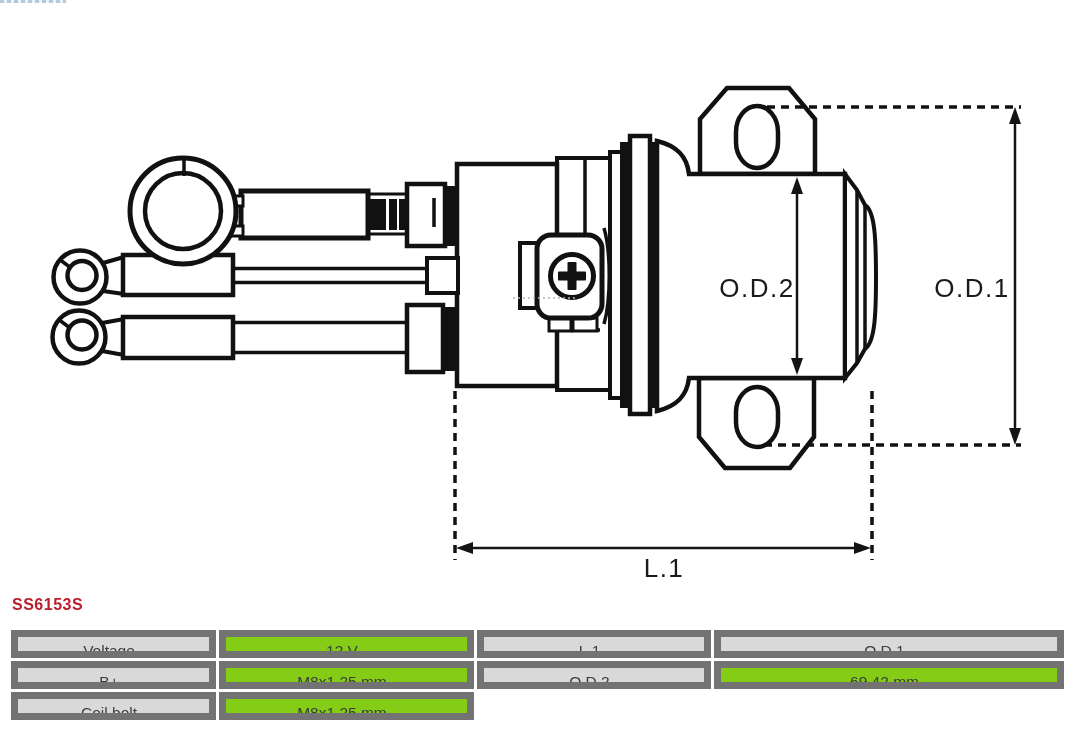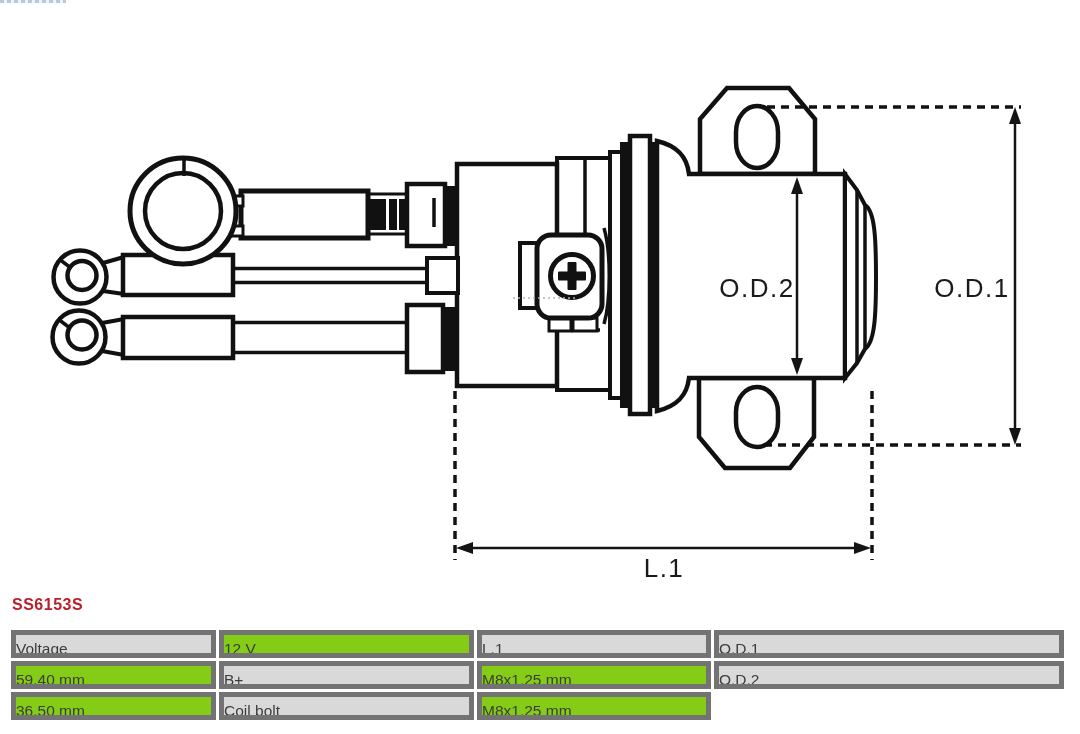--- a/index.html
+++ b/index.html
@@ -6,21 +6,21 @@
     font-family:"Liberation Sans",sans-serif;}
   .stage{position:relative;width:1080px;height:734px;background:#fff;}
   .logo-sliver{position:absolute;left:0;top:0;width:66px;height:3px;
     background:repeating-linear-gradient(90deg,#b3cadf 0 4px,#eef3f8 4px 7px);}
   .drawing{position:absolute;left:0;top:0;}
   .part-title{position:absolute;left:12px;top:596px;font-size:16px;font-weight:700;
     letter-spacing:0.5px;}
   .spec-table{position:absolute;left:11px;top:630px;width:1053px;
     display:grid;grid-template-columns:205px 255px 234px 1fr;
     grid-auto-rows:28px;gap:3px;font-size:15.5px;color:#3c3c3c;}
-  .spec-table .cell{border:5px solid #737373;line-height:28px;text-align:left;
+  .spec-table .cell{border:7px solid #737373;line-height:28px;text-align:center;
     padding-right:9px;overflow:hidden;white-space:nowrap;}
   .spec-table .lbl{background:#d9d9d9;}
   .spec-table .val{background:#84cc16;}
   svg text{font-family:"Liberation Sans",sans-serif;fill:#1a1a1a;font-size:26px;letter-spacing:1.5px;}
 </style>
 </head>
 <body>
 
 <div class="stage">
 
@@ -148,23 +148,22 @@
   </svg>
 
   <div class="part-title" style="color:#b9202b">SS6153S</div>
 
   <div class="spec-table">
     <div class="cell lbl">Voltage</div>
     <div class="cell val">12 V</div>
     <div class="cell lbl">L.1</div>
 
     <div class="cell lbl">O.D.1</div>
-    <div class="cell val">59.40 mm</div>
     <div class="cell lbl">B+</div>
     <div class="cell val">M8x1.25 mm</div>
 
     <div class="cell lbl">O.D.2</div>
-    <div class="cell val">36.50 mm</div>
+    <div class="cell val">69.42 mm</div>
     <div class="cell lbl">Coil bolt</div>
     <div class="cell val">M8x1.25 mm</div>
   </div>
 
 </div>
 
 </body></html>

